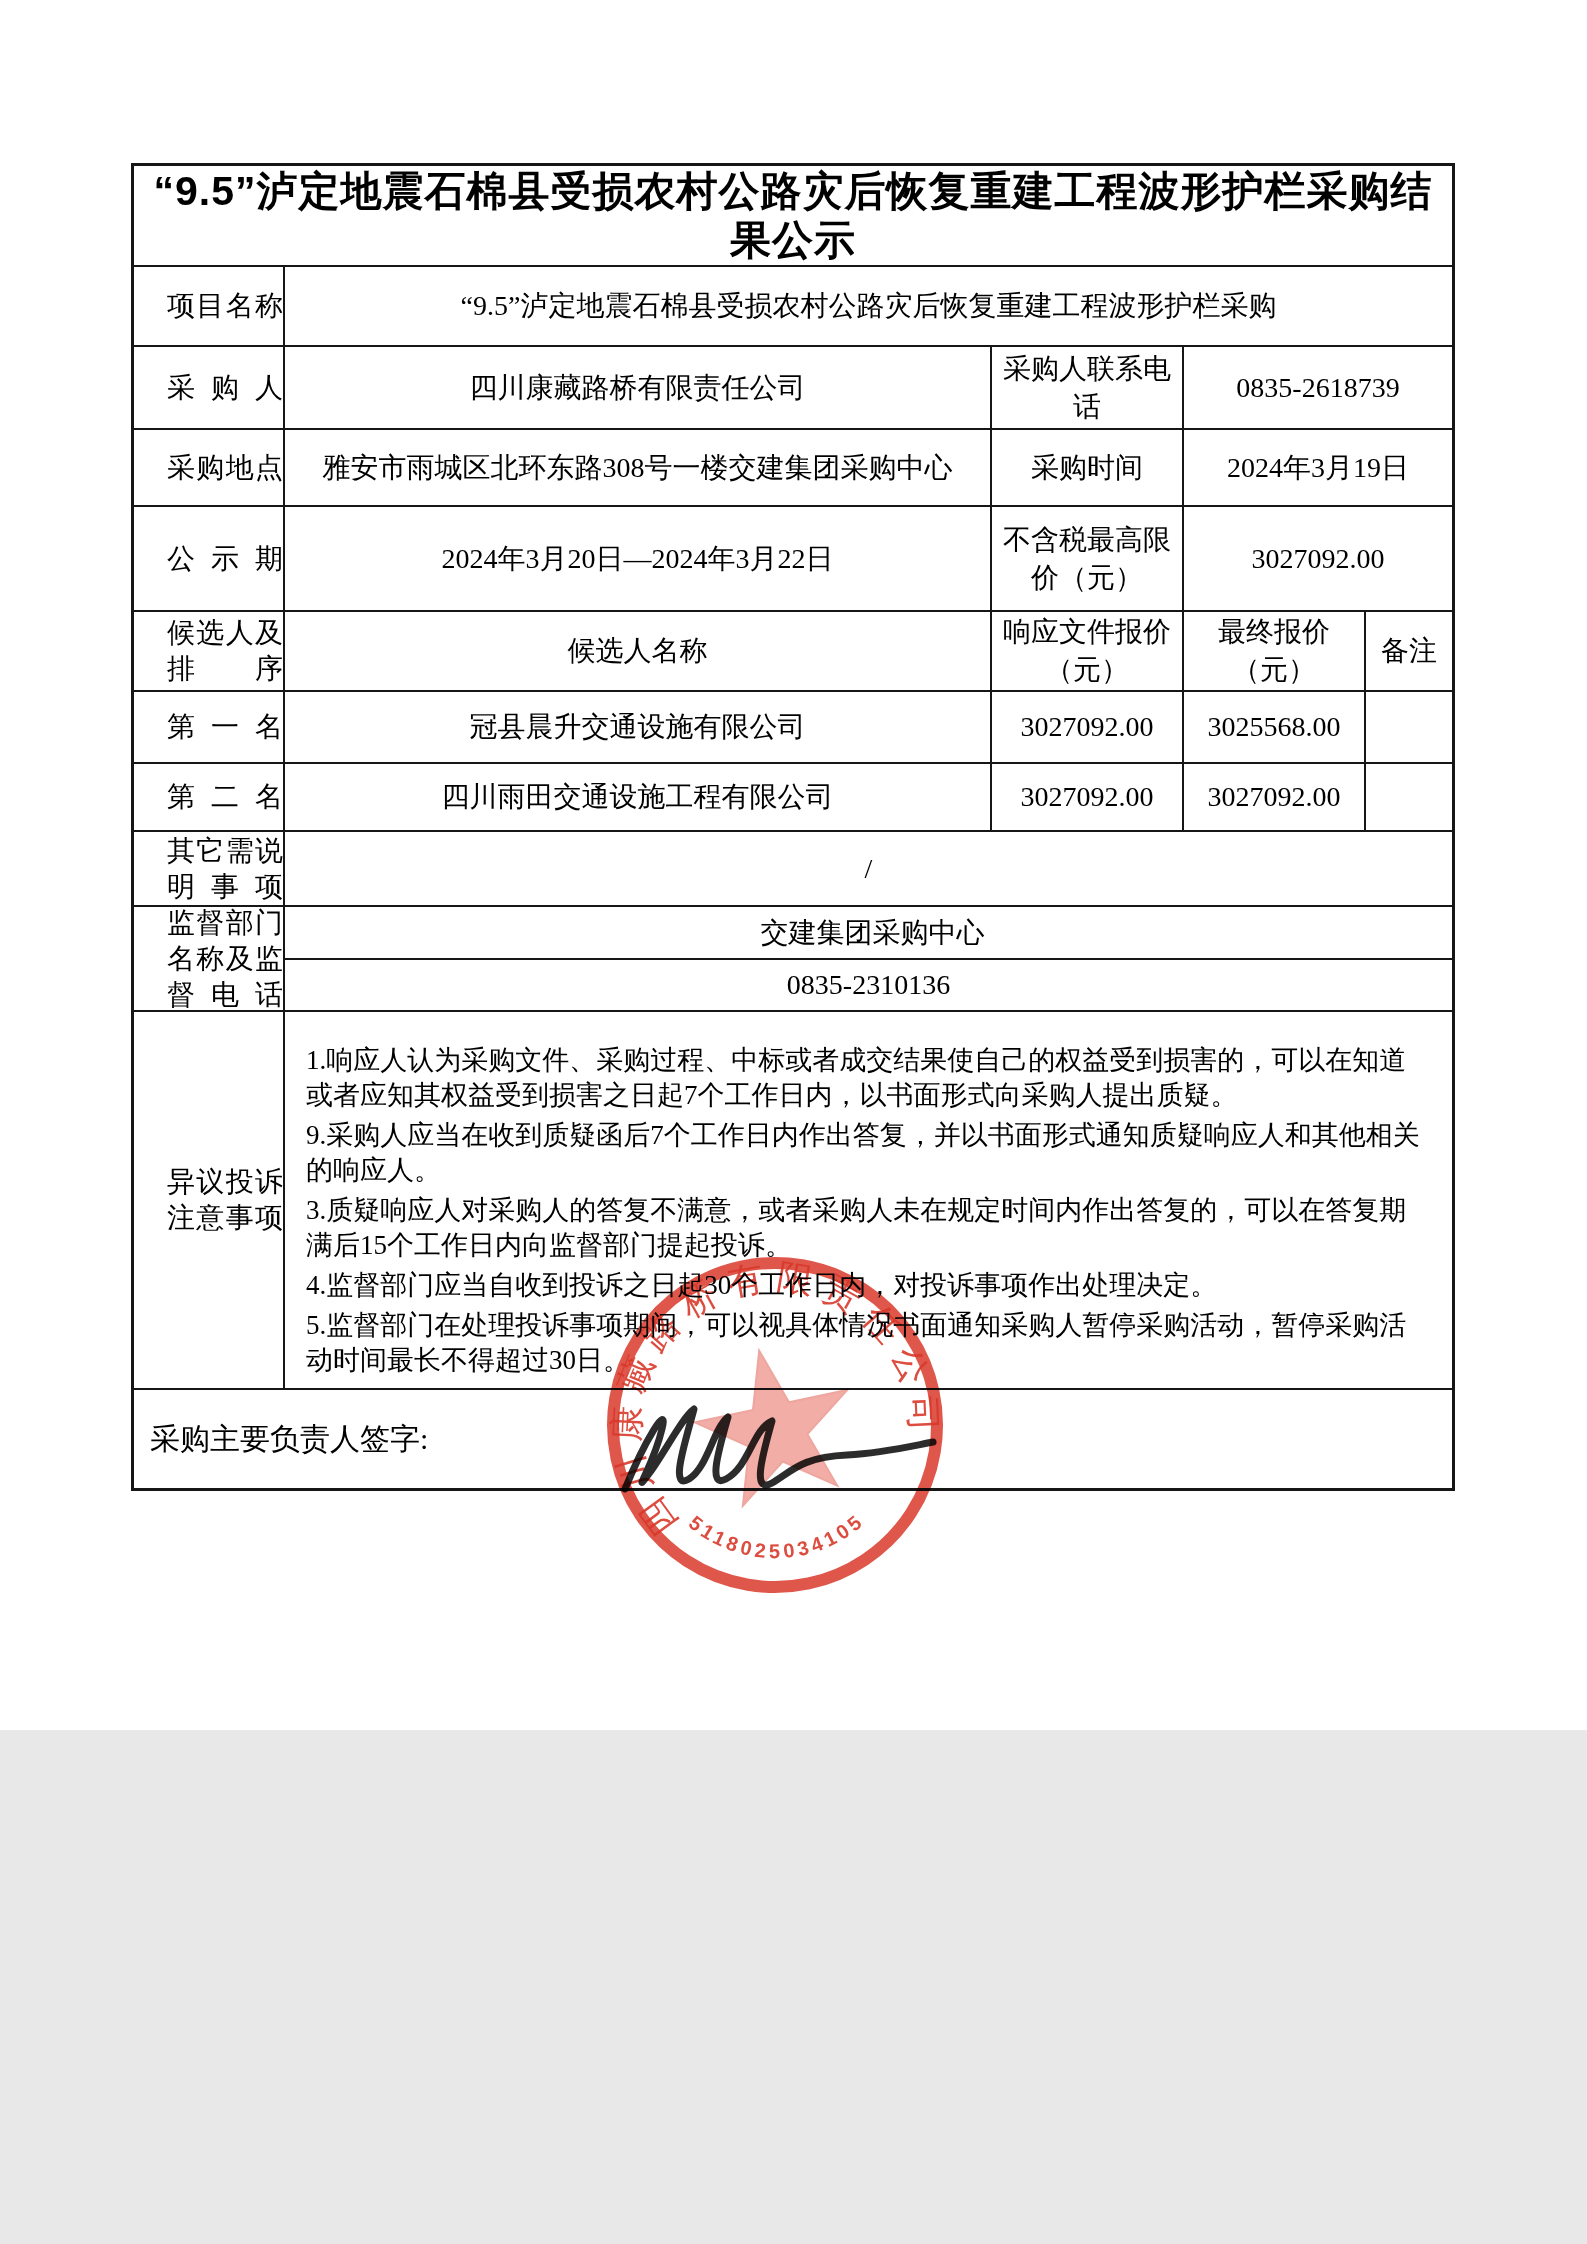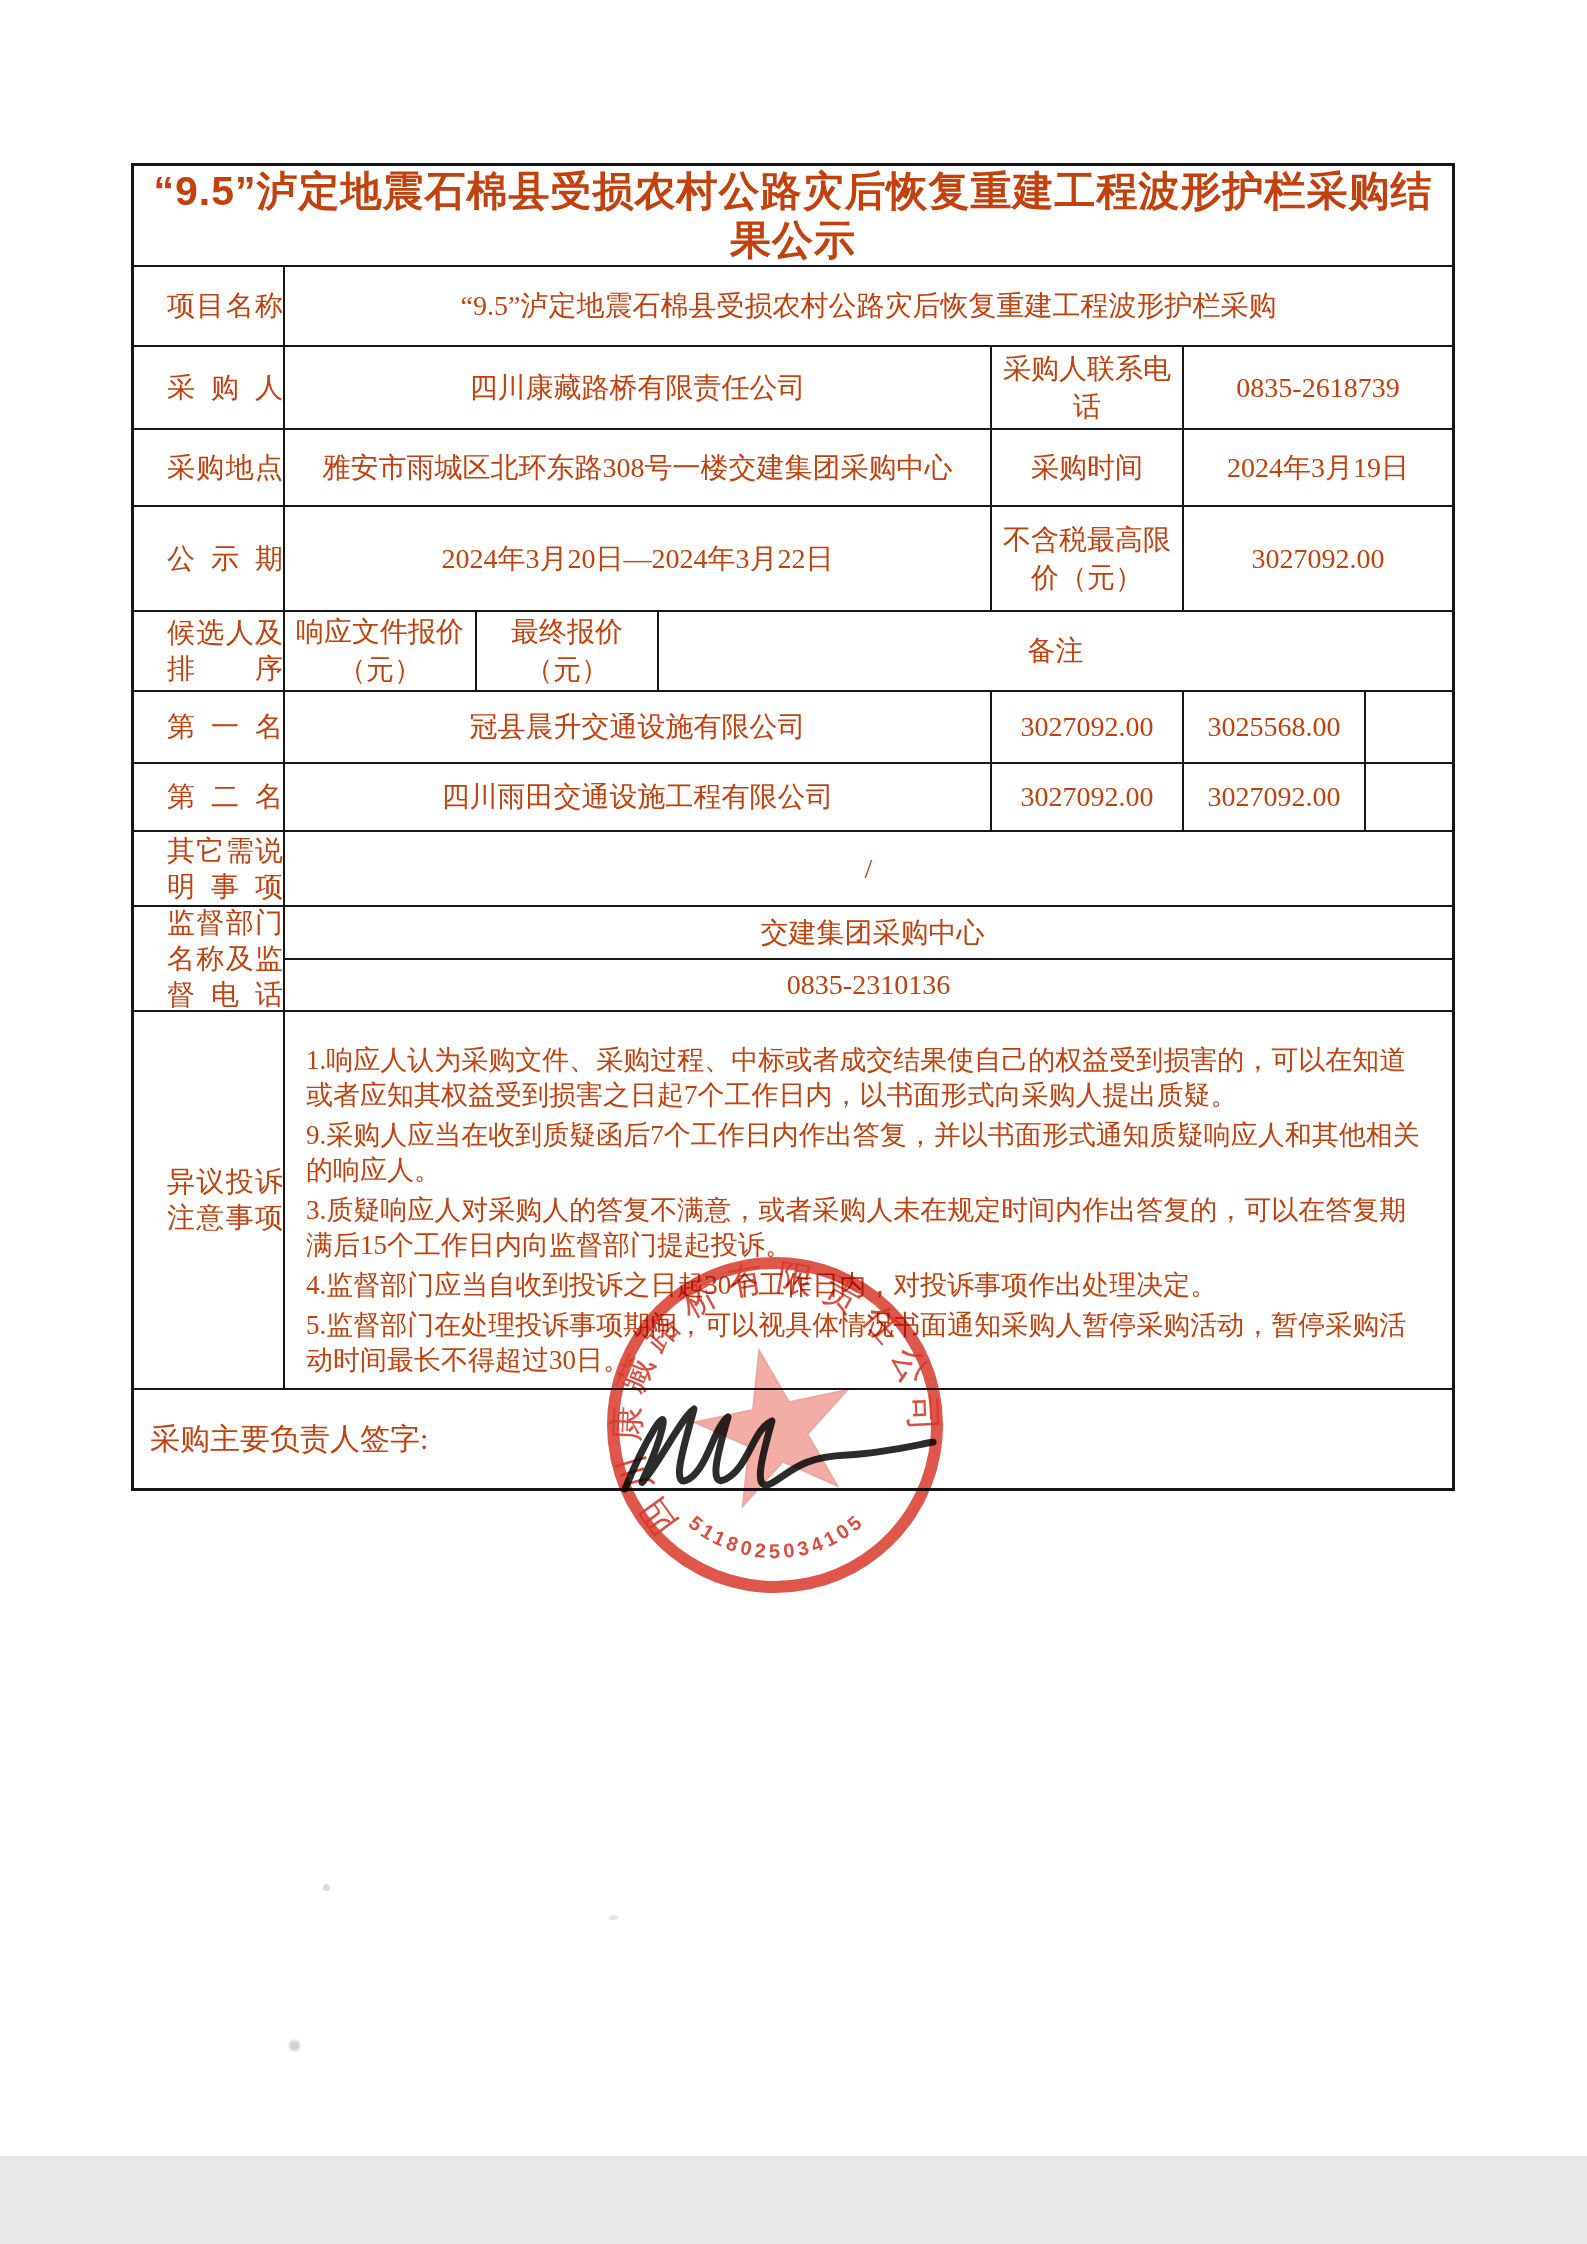--- a/index.html
+++ b/index.html
@@ -1,21 +1,21 @@
 <!DOCTYPE html>
 <html><head>
 <meta charset="utf-8">
 <style>
   html,body { margin:0; padding:0; background:#e8e8e8; }
   .page {
     position:relative;
-    width:1587px; height:2156px;
+    width:1587px; height:1730px;
     background:#ffffff;
     font-family:"Liberation Serif","DejaVu Serif",serif;
-    color:#c2410c;
+    color:#000000;
     overflow:hidden;
   }
   .doc-table {
     position:absolute; left:131px; top:163px; width:1324px;
     border:3px solid #161616;
     box-sizing:border-box;
     background:transparent;
   }
   .row { display:flex; box-sizing:border-box; border-top:2px solid #161616; }
   .row.first { border-top:none; }
@@ -127,20 +127,21 @@
       </div>
       <div class="cell c2">2024年3月20日—2024年3月22日</div>
       <div class="cell c3">不含税最高限价（元）</div>
       <div class="cell grow">3027092.00</div>
     </div>
 
     <div class="row h80">
       <div class="cell nol lab">
         <div class="jlabel">候选人及排序</div>
       </div>
+      <div class="cell c2">候选人名称</div>
       <div class="cell c3">响应文件报价（元）</div>
       <div class="cell c4a">最终报价（元）</div>
       <div class="cell c5 grow">备注</div>
     </div>
 
     <div class="row h72">
       <div class="cell nol lab">
         <div class="jlabel">第一名</div>
       </div>
       <div class="cell c2">冠县晨升交通设施有限公司</div>

